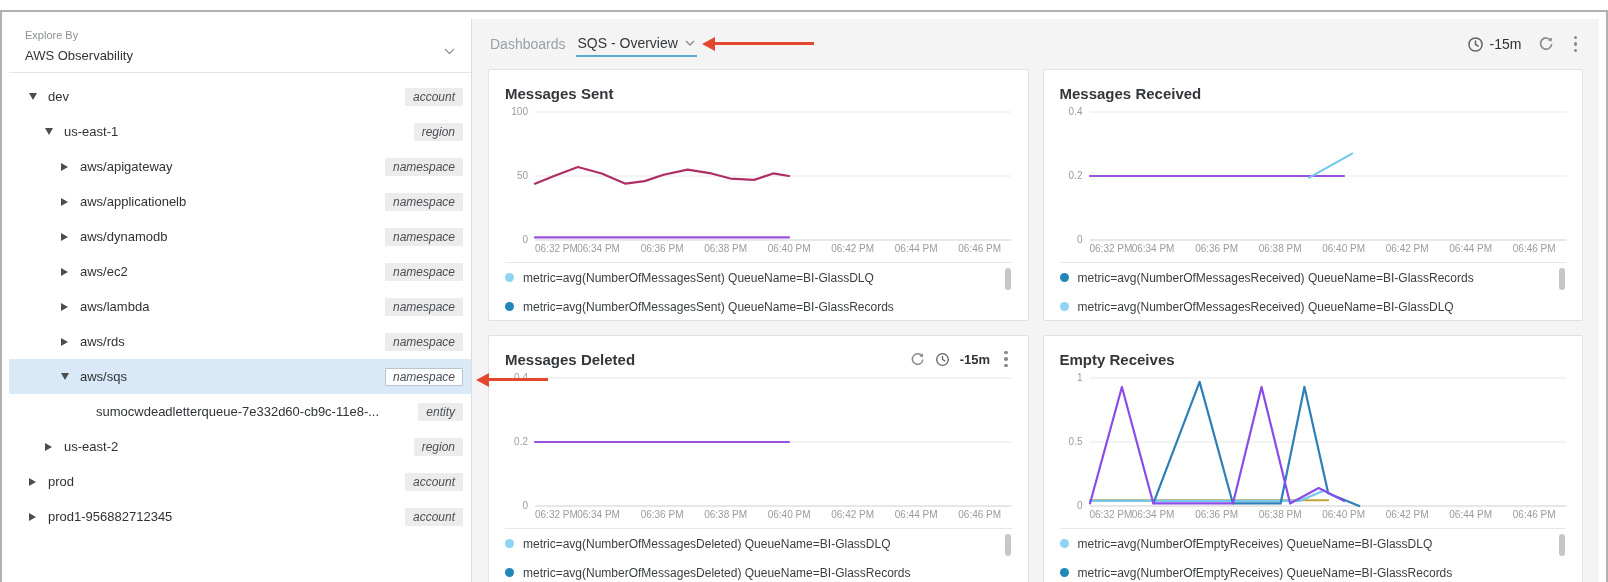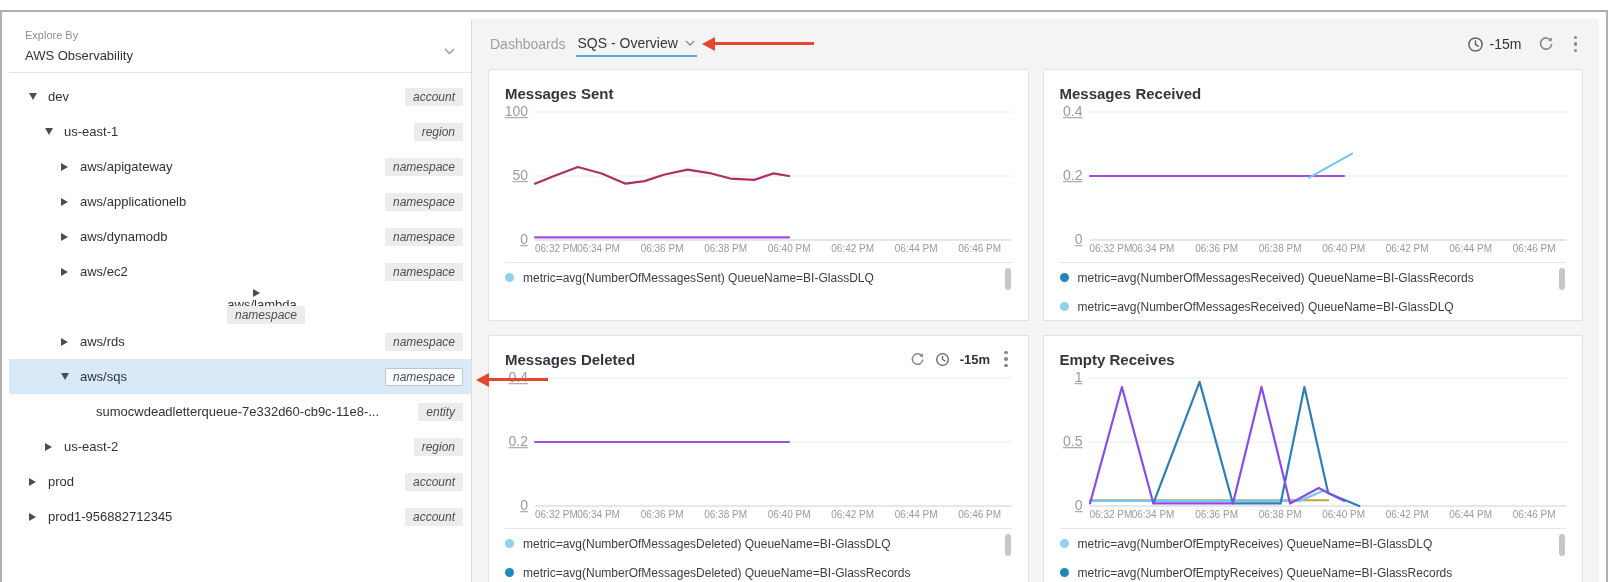--- a/index.html
+++ b/index.html
@@ -36,21 +36,21 @@
 
   
   .charts { flex:1; display:grid; grid-template-columns:1fr 1fr; grid-template-rows:252px 280px; gap:14px; padding:0 16px 16px; overflow:hidden; }
   .panel { background:#fff; border:1px solid #e2e2e2; border-radius:2px; padding:12px 16px 0; box-sizing:border-box; display:flex; flex-direction:column; overflow:hidden; }
   .panel-head { display:flex; align-items:center; height:22px; flex:none; }
   .panel-title { font-size:15px; font-weight:bold; color:#33373b; flex:1; }
   .panel-controls { display:flex; align-items:center; gap:10px; }
   .ctl-time { font-size:13px; font-weight:bold; color:#2f3337; }
   .chart { display:flex; margin-top:8px; flex:none; }
   .y-labels { position:relative; width:30px; height:128px; flex:none; }
-  .y-labels div { position:absolute; right:7px; font-size:14px; color:#9b9b9b; transform:translateY(-55%); white-space:nowrap;text-decoration:underline; }
+  .y-labels div { position:absolute; right:7px; font-size:10px; color:#9b9b9b; transform:translateY(-55%); white-space:nowrap; }
   .plot-area { flex:1; min-width:0; }
   .plot { width:100%; height:128px; display:block; overflow:visible; }
   .x-labels { position:relative; height:16px; font-size:10px; color:#9b9b9b; }
   .x-labels div { position:absolute; top:3px; transform:translateX(-50%); white-space:nowrap; }
   .x-labels div:first-child { transform:none; }
   .legend-wrap { margin-top:6px; border-top:1px solid #e6e6e6; position:relative; flex:1; overflow:hidden; }
   .legend-row { display:flex; align-items:center; height:29px; font-size:12px; color:#3a3e42; cursor:pointer; }
   .legend-row .dot { width:9px; height:9px; border-radius:50%; margin-right:9px; flex:none; }
   .legend-scroll { position:absolute; right:1px; top:5px; width:6px; height:22px; border-radius:3px; background:#c6c6c6; }
 
@@ -111,21 +111,21 @@
             <span class="tree-label">aws/dynamodb</span>
             <span class="badge">namespace</span>
           </div>
           <div class="tree-row" style="padding-left: 52px;">
             <span class="caret">
               <i class="tri-r"></i>
             </span>
             <span class="tree-label">aws/ec2</span>
             <span class="badge">namespace</span>
           </div>
-          <div class="tree-row" style="padding-left: 52px; flex-direction: column;">
+          <div class="tree-row" style="padding-left: 52px;">
             <span class="caret">
               <i class="tri-r"></i>
             </span>
             <span class="tree-label">aws/lambda</span>
             <span class="badge">namespace</span>
           </div>
           <div class="tree-row" style="padding-left: 52px;">
             <span class="caret">
               <i class="tri-r"></i>
             </span>
@@ -231,20 +231,24 @@
                   <div style="left: 93.331%;">06:46 PM</div>
                 </div>
             </div>
           </div>
           <div class="legend-wrap">
             <div class="legend">
                 <div class="legend-row">
                   <span class="dot" style="background: rgb(143, 211, 242);"></span>
                   <span>metric=avg(NumberOfMessagesSent) QueueName=BI-GlassDLQ</span>
                 </div>
+                <div class="legend-row">
+                  <span class="dot" style="background: rgb(33, 135, 184);"></span>
+                  <span>metric=avg(NumberOfMessagesSent) QueueName=BI-GlassRecords</span>
+                </div>
               </div>
             <span class="legend-scroll"></span>
           </div>
         </div>
 
         <div class="panel">
           <div class="panel-head">
             <div class="panel-title">Messages Received</div>
           </div>
           <div class="chart">

